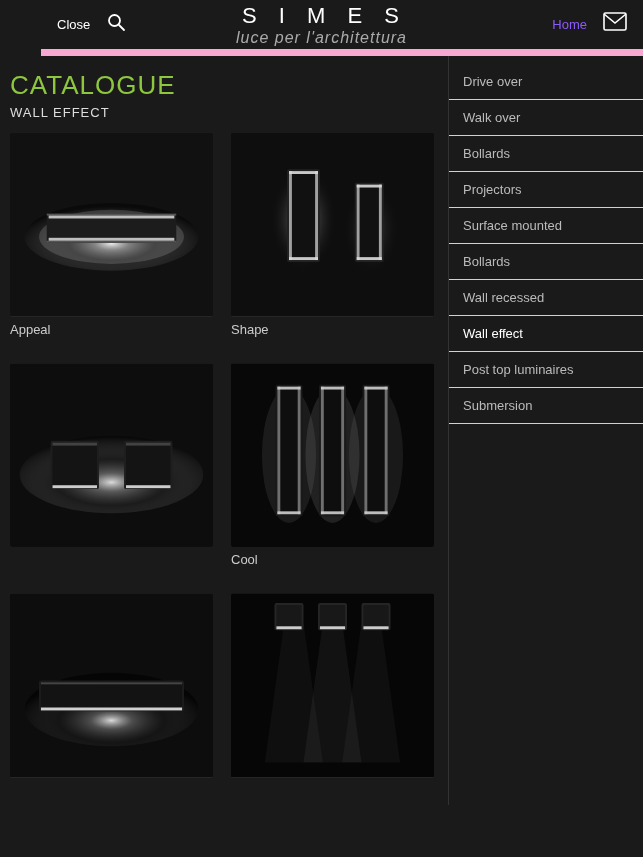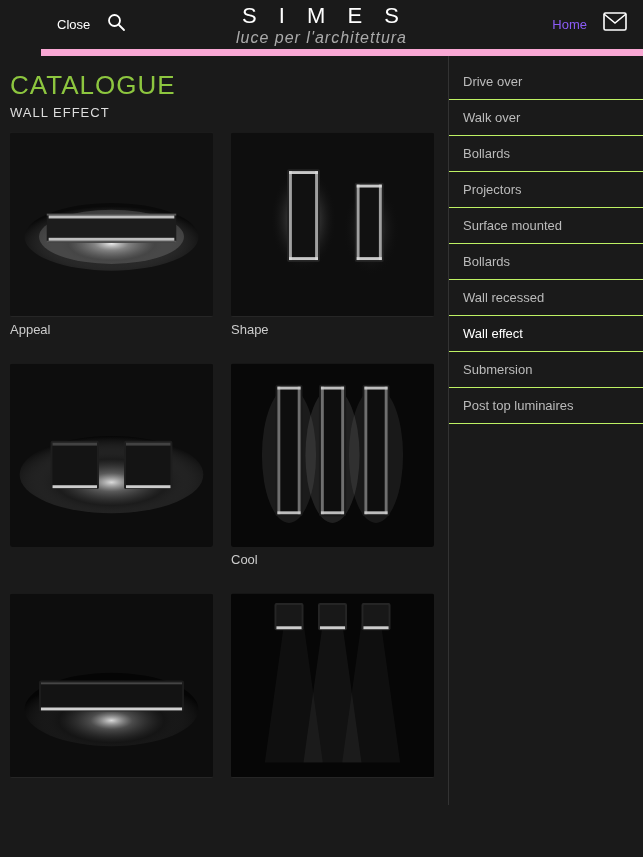--- a/index.html
+++ b/index.html
@@ -397,17 +397,17 @@
 
   <div class="sidebar">
     <div class="sidebar-item">Drive over</div>
     <div class="sidebar-item">Walk over</div>
     <div class="sidebar-item">Bollards</div>
     <div class="sidebar-item">Projectors</div>
     <div class="sidebar-item">Surface mounted</div>
     <div class="sidebar-item">Bollards</div>
     <div class="sidebar-item">Wall recessed</div>
     <div class="sidebar-item active">Wall effect</div>
+    <div class="sidebar-item">Post top luminaires</div>
     <div class="sidebar-item">Submersion</div>
-    <div class="sidebar-item">Post top luminaires</div>
   </div>
 
 </div>
 
 </body></html>

